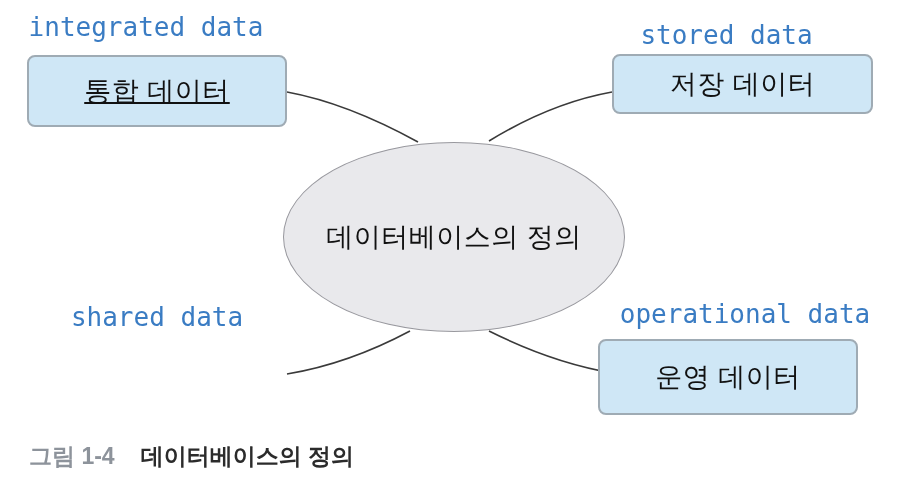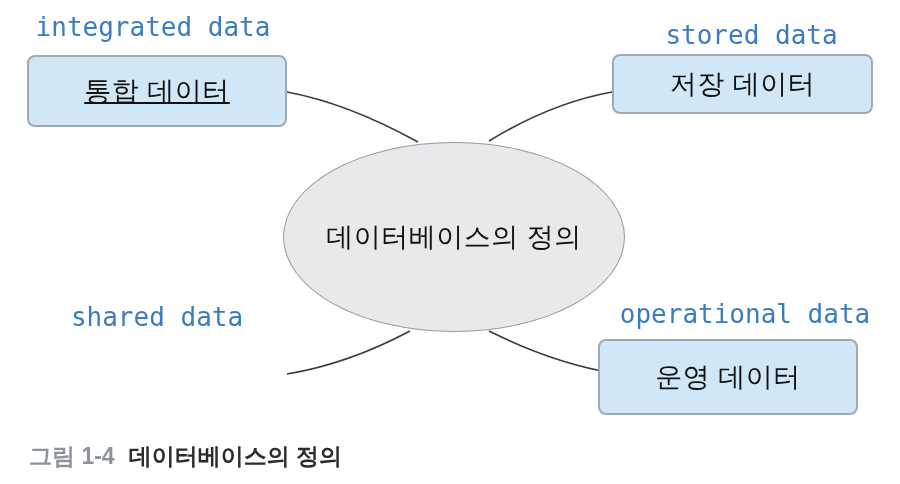--- a/index.html
+++ b/index.html
@@ -41,29 +41,29 @@
     font-weight:500;
     letter-spacing:0.5px;
   }
   .caption{
     position:absolute;
     left:29px;top:441px;
     font-size:23px;
     font-weight:bold;
     white-space:nowrap;
   }
-  .caption .fig{color:#8d939b;margin-right:14px;}
+  .caption .fig{color:#8d939b;margin-right:26px;}
   .caption .title{color:#2b2b2b;}
   
   .box-integrated{left:27px;top:55px;width:260px;height:72px;text-decoration:underline;}
   .box-stored{left:612px;top:54px;width:261px;height:60px;}
   .box-shared{left:27px;top:340px;width:260px;height:71px;}
   .box-operational{left:598px;top:339px;width:260px;height:76px;}
-  .label-integrated{left:23px;top:12px;width:260px;}
-  .label-stored{left:621px;top:20px;width:261px;}
+  .label-integrated{left:16px;top:12px;width:260px;}
+  .label-stored{left:596px;top:20px;width:261px;}
   .label-shared{left:27px;top:302px;width:260px;text-align:center;}
   .label-operational{left:615px;top:299px;width:260px;}
 </style>
 </head>
 <body>
 
 <div class="stage">
 
   <svg class="connectors" viewBox="0 0 900 484" xmlns="http://www.w3.org/2000/svg" aria-hidden="true">
     <path d="M 287 92 Q 347 103 418 142" fill="none" stroke="#3a3a3a" stroke-width="1.6"></path>

